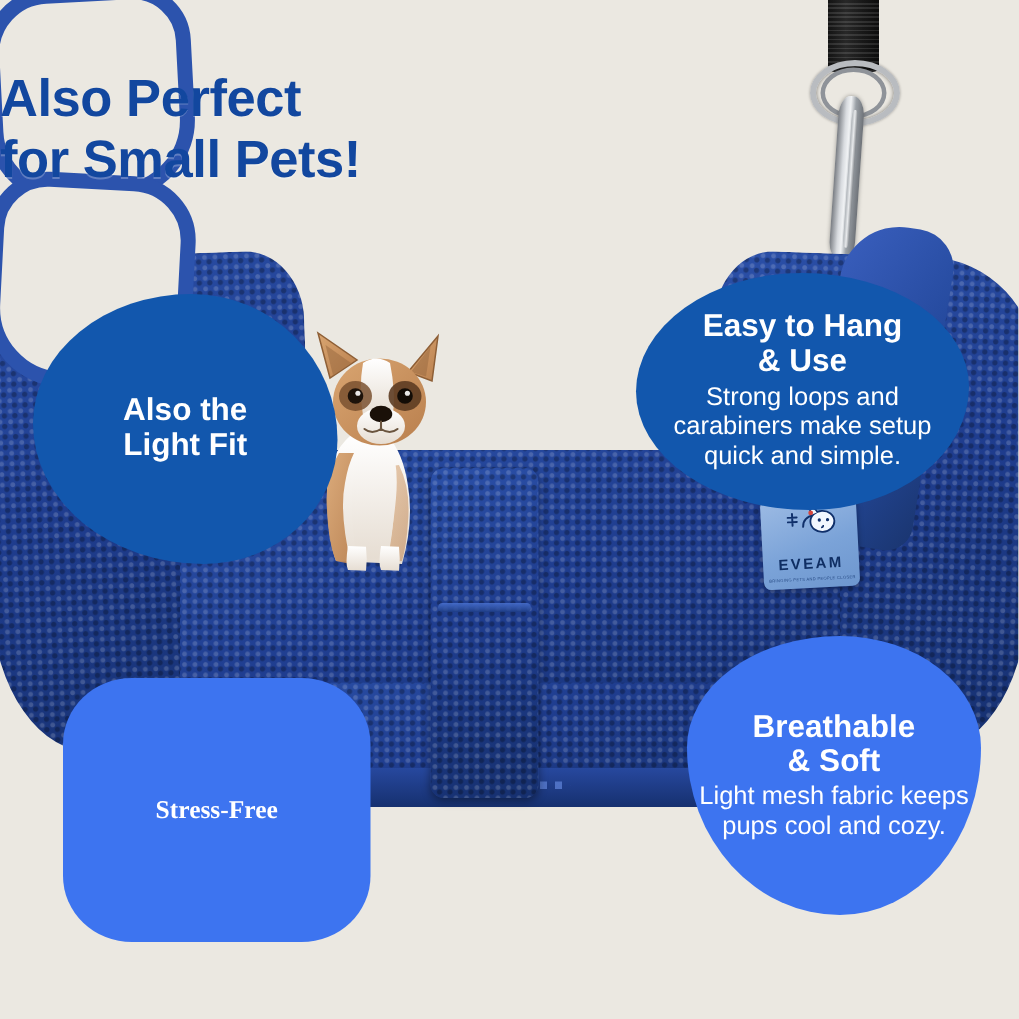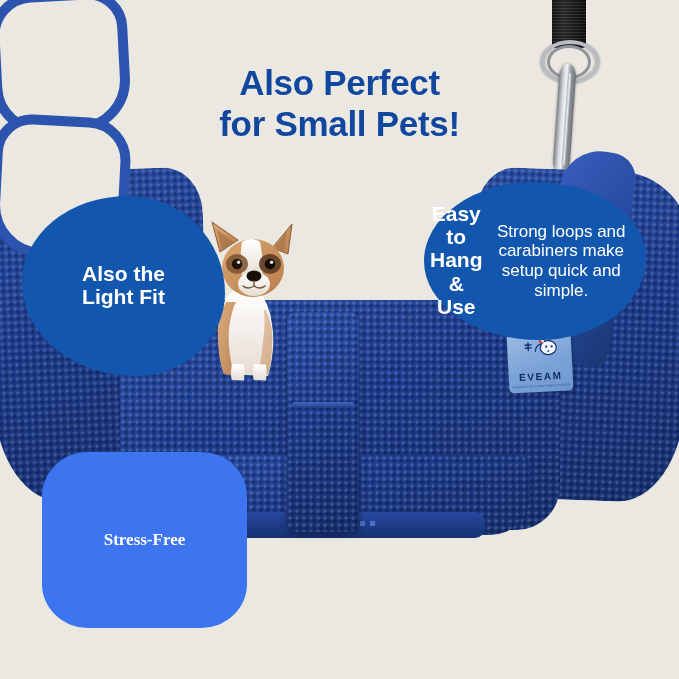--- a/index.html
+++ b/index.html
@@ -68,25 +68,25 @@
     display:flex;flex-direction:column;align-items:center;justify-content:flex-end;padding-bottom:4px;}
   #tagDog{position:absolute;top:5px;left:0;right:0;height:24px;display:flex;align-items:center;justify-content:center;}
   #tagName{font-size:10px;letter-spacing:1.6px;color:#0f2e63;font-weight:700;line-height:1;}
   #tagLine{font-size:3px;letter-spacing:.2px;color:#1c3f79;line-height:1;margin-top:3px;
     transform:scale(.92);white-space:nowrap;opacity:.85;}
 
   
   #dog{position:absolute;left:196px;top:218px;width:118px;height:165px;}
 
   
-  #title{position:absolute;left:0;right:0;top:62px;text-align:center;
+  #title{position:absolute;left:0;right:0;top:45px;text-align:left;
     color:#12479f;font-weight:700;font-size:35px;line-height:1.18;letter-spacing:-.3px;
     text-shadow:0 1px 0 rgba(255,255,255,.25);}
 
-  .bubble{position:absolute;display:flex;flex-direction:row;align-items:center;
+  .bubble{position:absolute;display:flex;flex-direction:column;align-items:center;
     justify-content:center;text-align:center;color:#fff;box-sizing:border-box;}
   .bubble h3{margin:0;font-weight:700;line-height:1.1;}
   .bubble p{margin:2px 0 0;font-weight:400;line-height:1.16;}
 
   #b1{left:22px;top:196px;width:203px;height:180px;background:#1257ad;
       border-radius:52% 48% 44% 56%/48% 54% 46% 52%;padding:6px 10px 8px;}
   #b1 h3{font-size:21px;} #b1 p{font-size:17px;}
 
   #b2{left:424px;top:182px;width:222px;height:158px;background:#1257ad;
       border-radius:50% 50% 48% 52%/50% 48% 52% 50%;padding:4px 6px 6px;}
@@ -219,14 +219,21 @@
     </h3>
     <p>Strong loops and carabiners make setup quick and simple.</p>
   </div>
 
   <div id="b3" class="bubble">
     <h3>
       <span>Stress-Free</span><br>
     </h3>
   </div>
 
+  <div id="b4" class="bubble">
+    <h3>
+      <span>Breathable</span><br>
+      <span>&amp; Soft</span>
+    </h3>
+    <p>Light mesh fabric keeps pups cool and cozy.</p>
+  </div>
 
 </div>
 
 </body></html>

